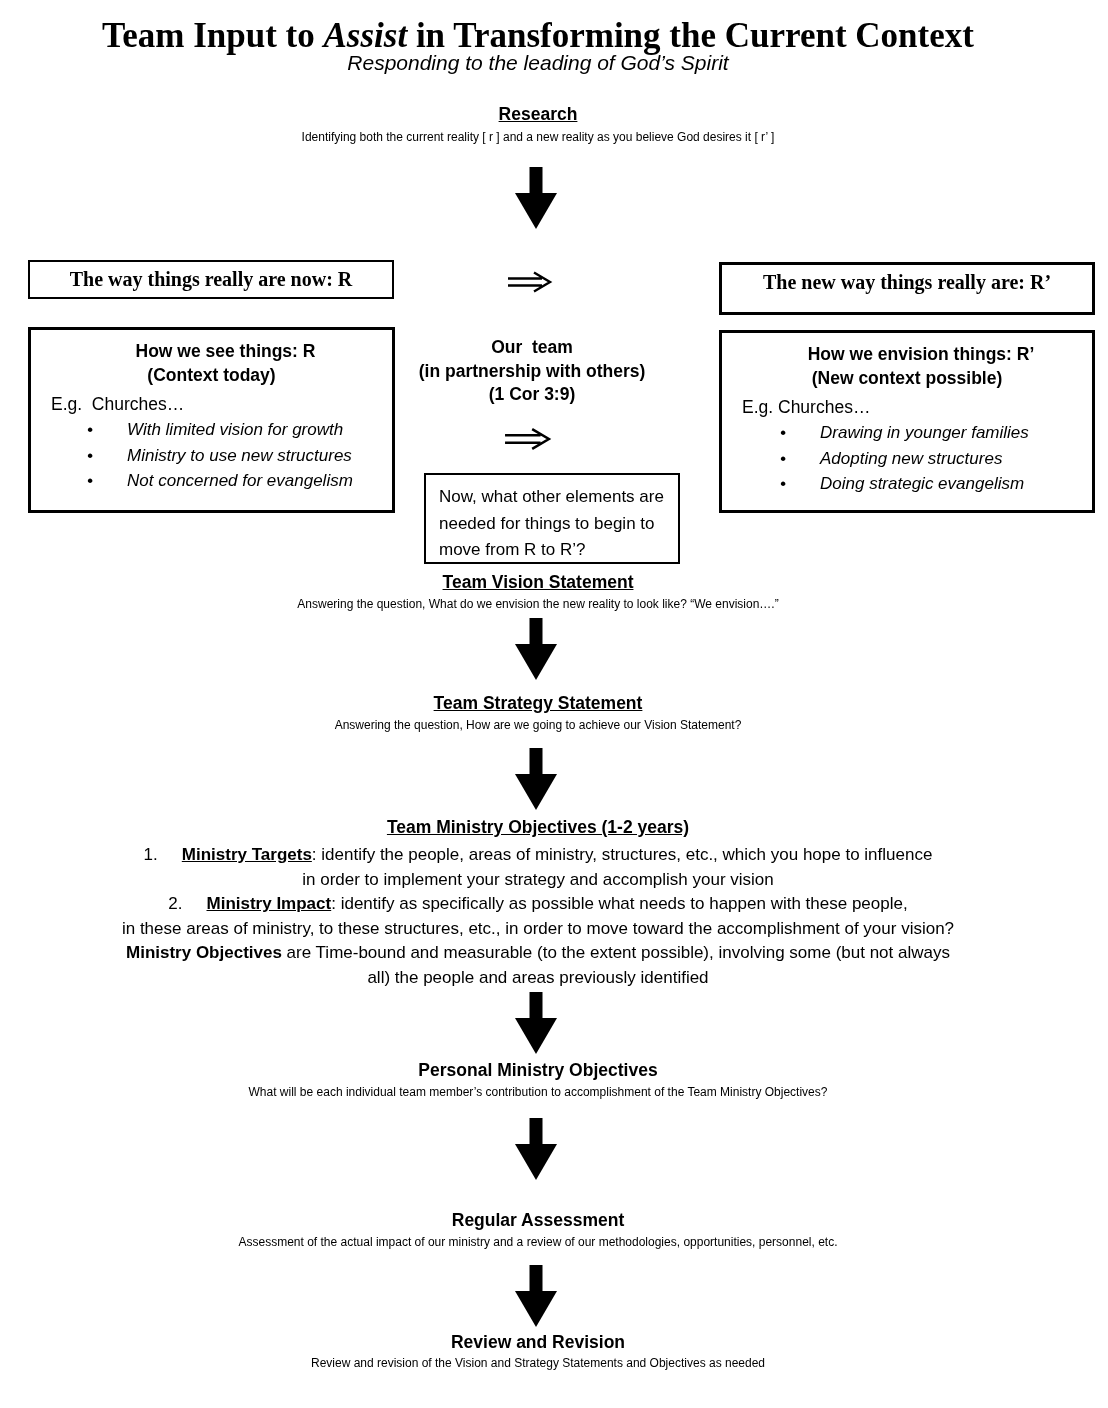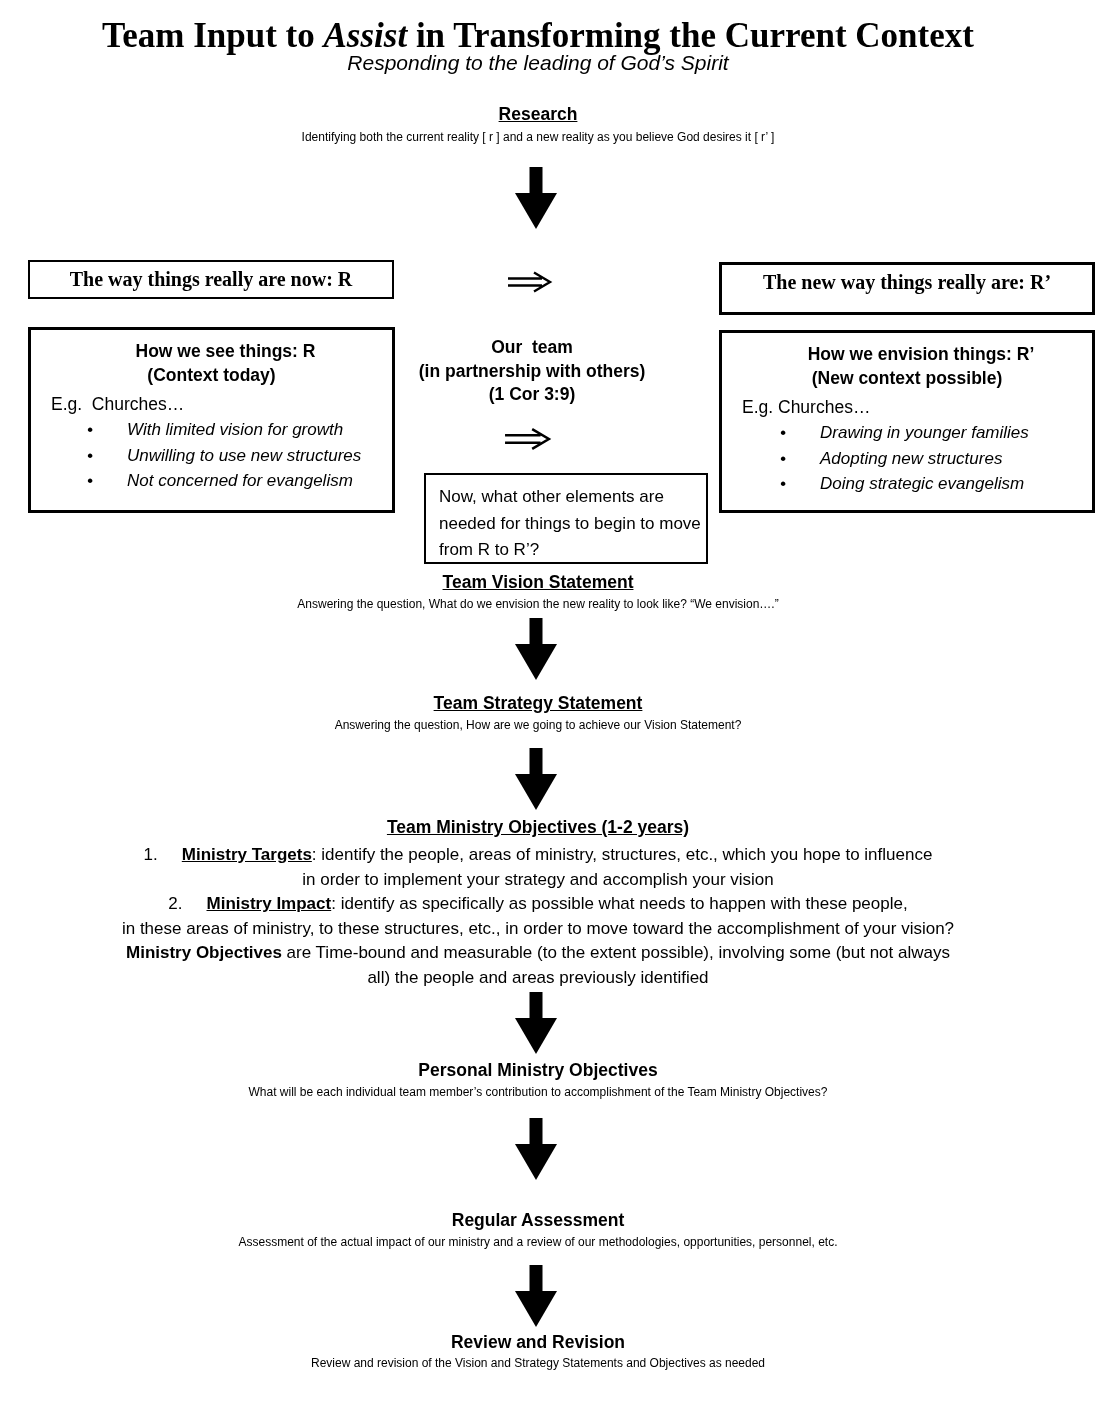--- a/index.html
+++ b/index.html
@@ -37,21 +37,21 @@
   .detail-sub   { font-weight:bold; font-size:17.5px; text-align:center; line-height:24px; }
   .detail-intro { font-size:17.5px; text-align:left; padding-left:20px; margin-top:4px; line-height:26px; }
   .bullet-row { display:flex; text-align:left; font-size:17px; line-height:25.5px;font-style:italic; }
   .bullet-dot { width:40px; padding-left:56px; }
   .bullet-dot::before { content:"\2022"; font-size:17px; }
   .box-envision .bullet-dot { padding-left:58px; }
 
   .team-col { left:396px; top:336px; width:272px; text-align:center;
               font-weight:bold; font-size:17.5px; line-height:23.5px; position:absolute; }
 
-  .box-note { left:424px; top:473px; width:284px; height:91px; border:2px solid #000;
+  .box-note { left:424px; top:473px; width:256px; height:91px; border:2px solid #000;
               font-size:17px; line-height:26.5px; text-align:left; padding:9px 0 0 13px; }
 
   
   .research-heading { top:104px; }
   .research-desc    { top:130px; }
   .vision-heading   { top:572px; }
   .vision-desc      { top:597px; }
   .strategy-heading { top:693px; }
   .strategy-desc    { top:718px; }
   .tmo-heading      { top:817px; }
@@ -93,21 +93,21 @@
   <div class="frame box-see">
     <div class="detail-title">How we see things: R</div>
     <div class="detail-sub">(Context today)</div>
     <div class="detail-intro">E.g.&nbsp; Churches…</div>
     <div class="bullet-row">
         <span class="bullet-dot"></span>
         <span>With limited vision for growth</span>
       </div>
     <div class="bullet-row">
         <span class="bullet-dot"></span>
-        <span>Unwilling to use new structures</span>
+        <span>Ministry to use new structures</span>
       </div>
     <div class="bullet-row">
         <span class="bullet-dot"></span>
         <span>Not concerned for evangelism</span>
       </div>
   </div>
 
   <div class="team-col">
     <div>Our&nbsp; team</div>
     <div>(in partnership with others)</div>

